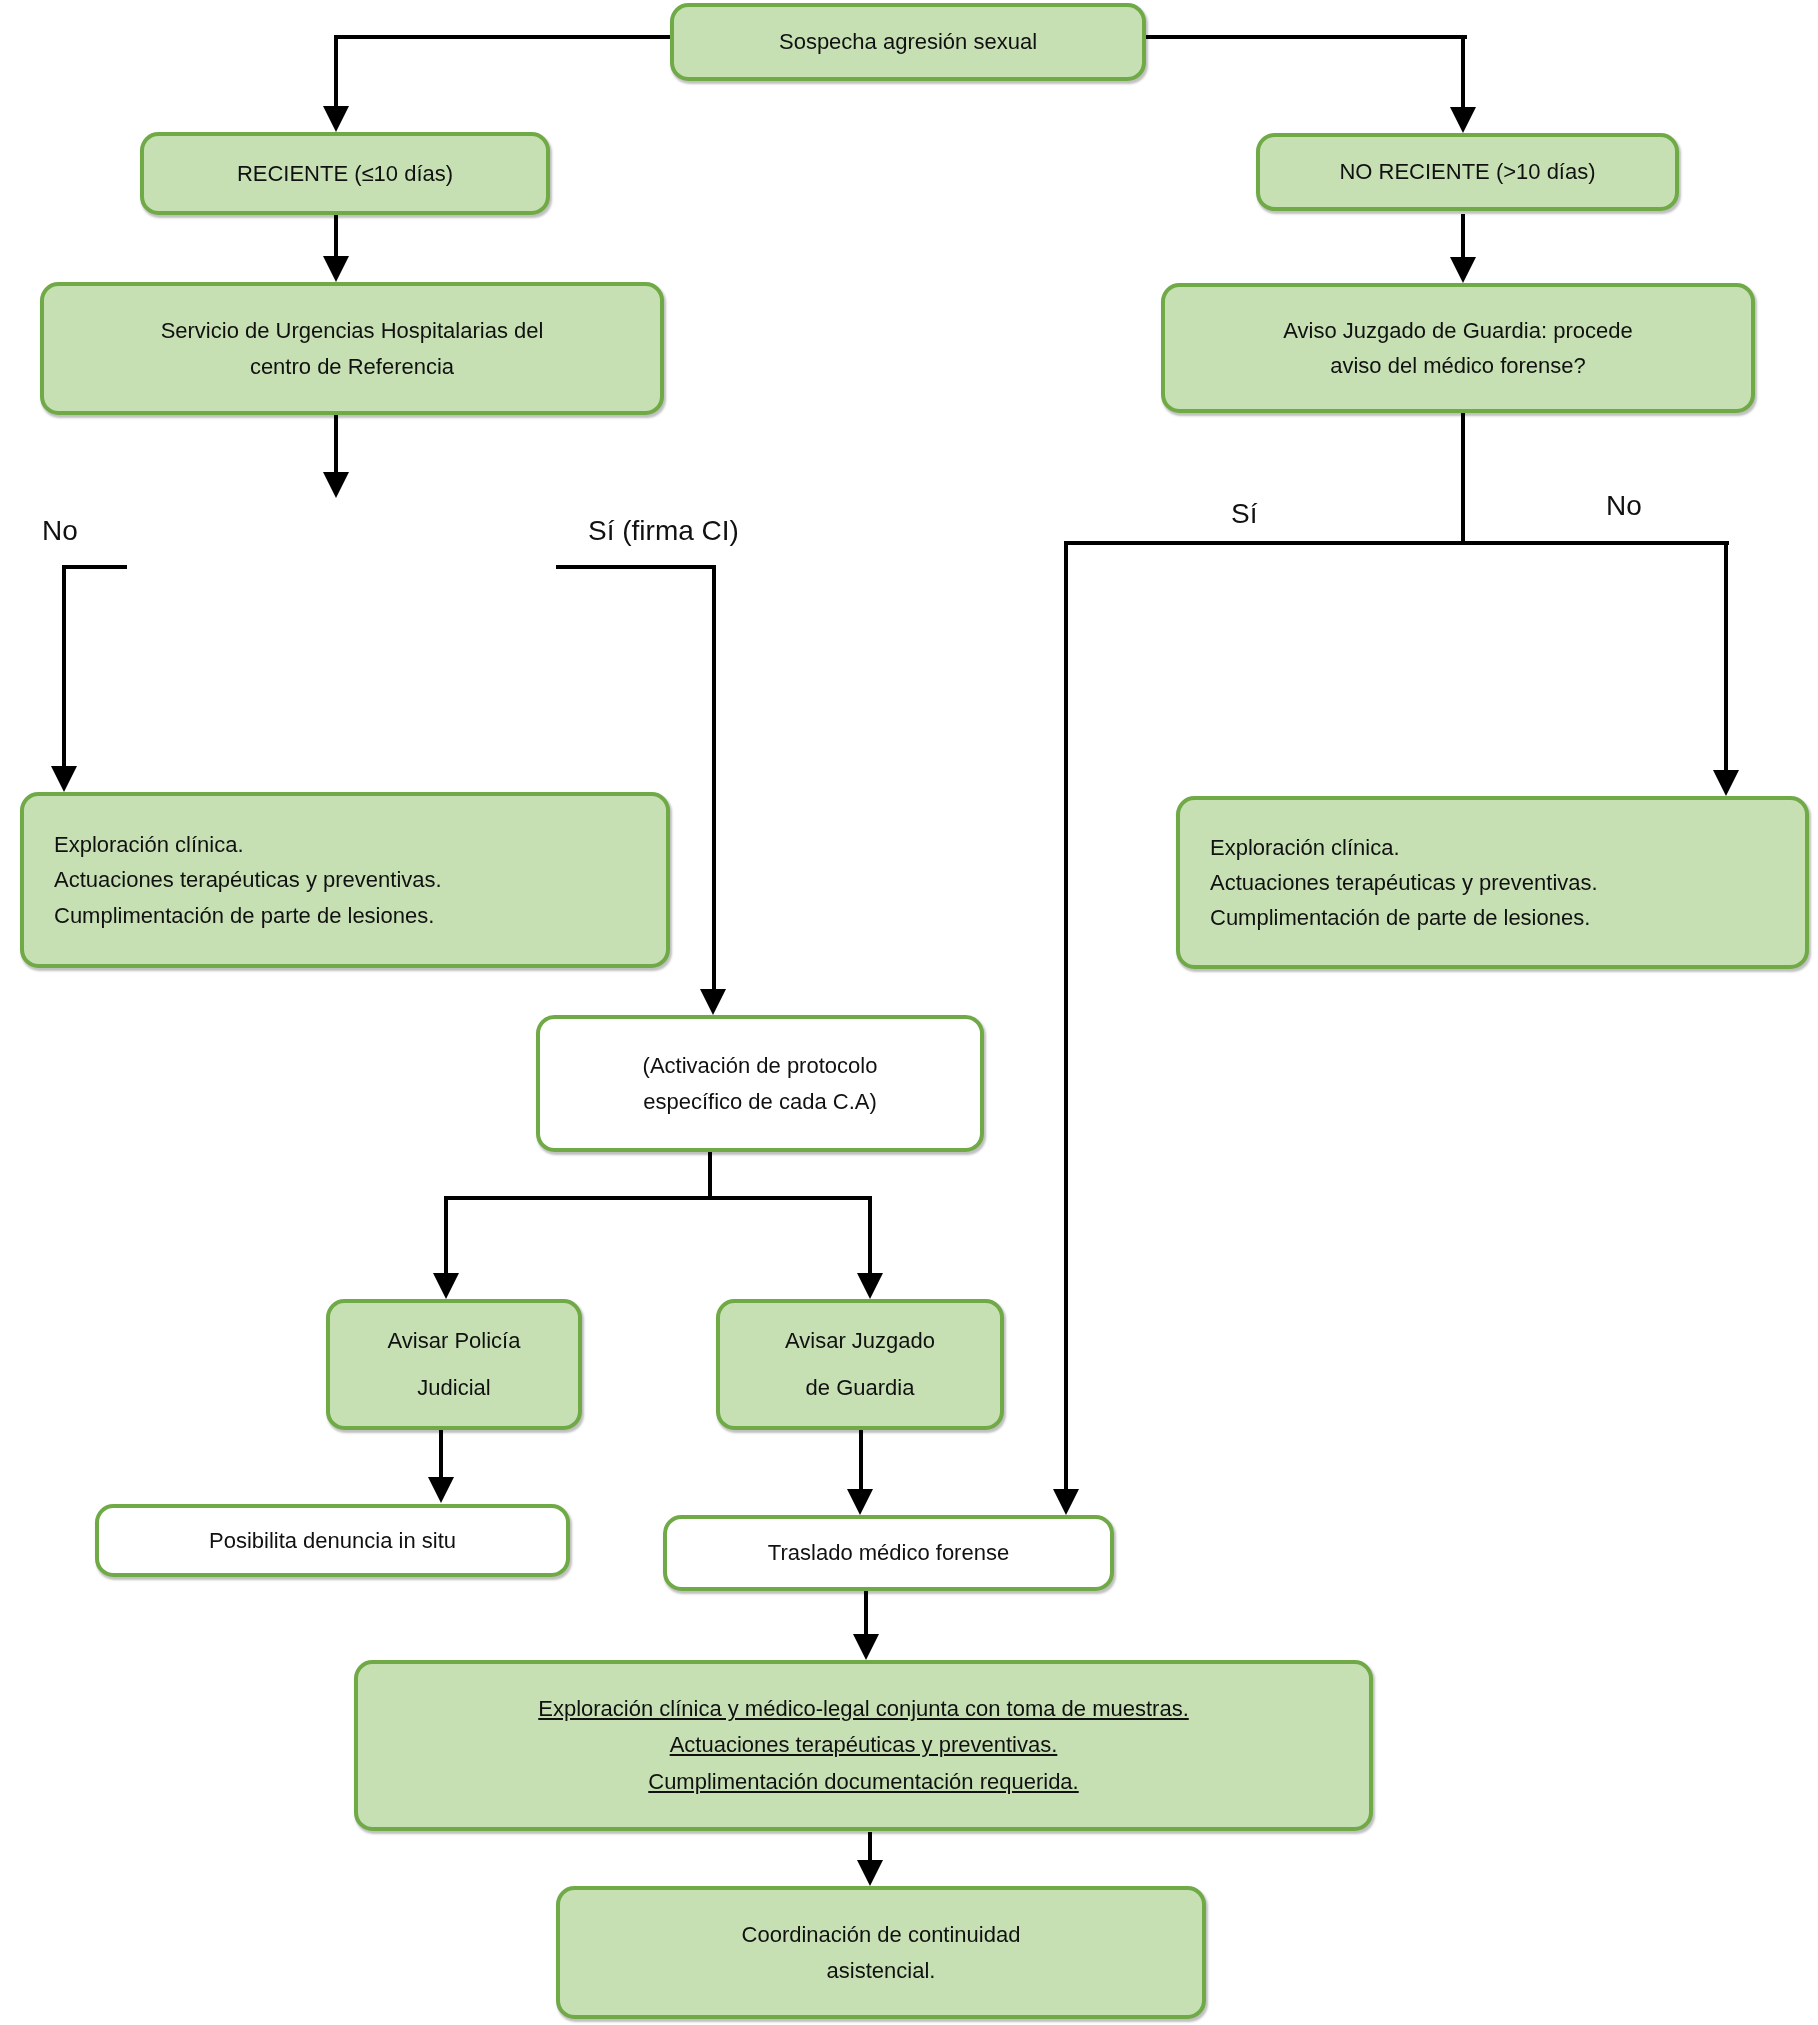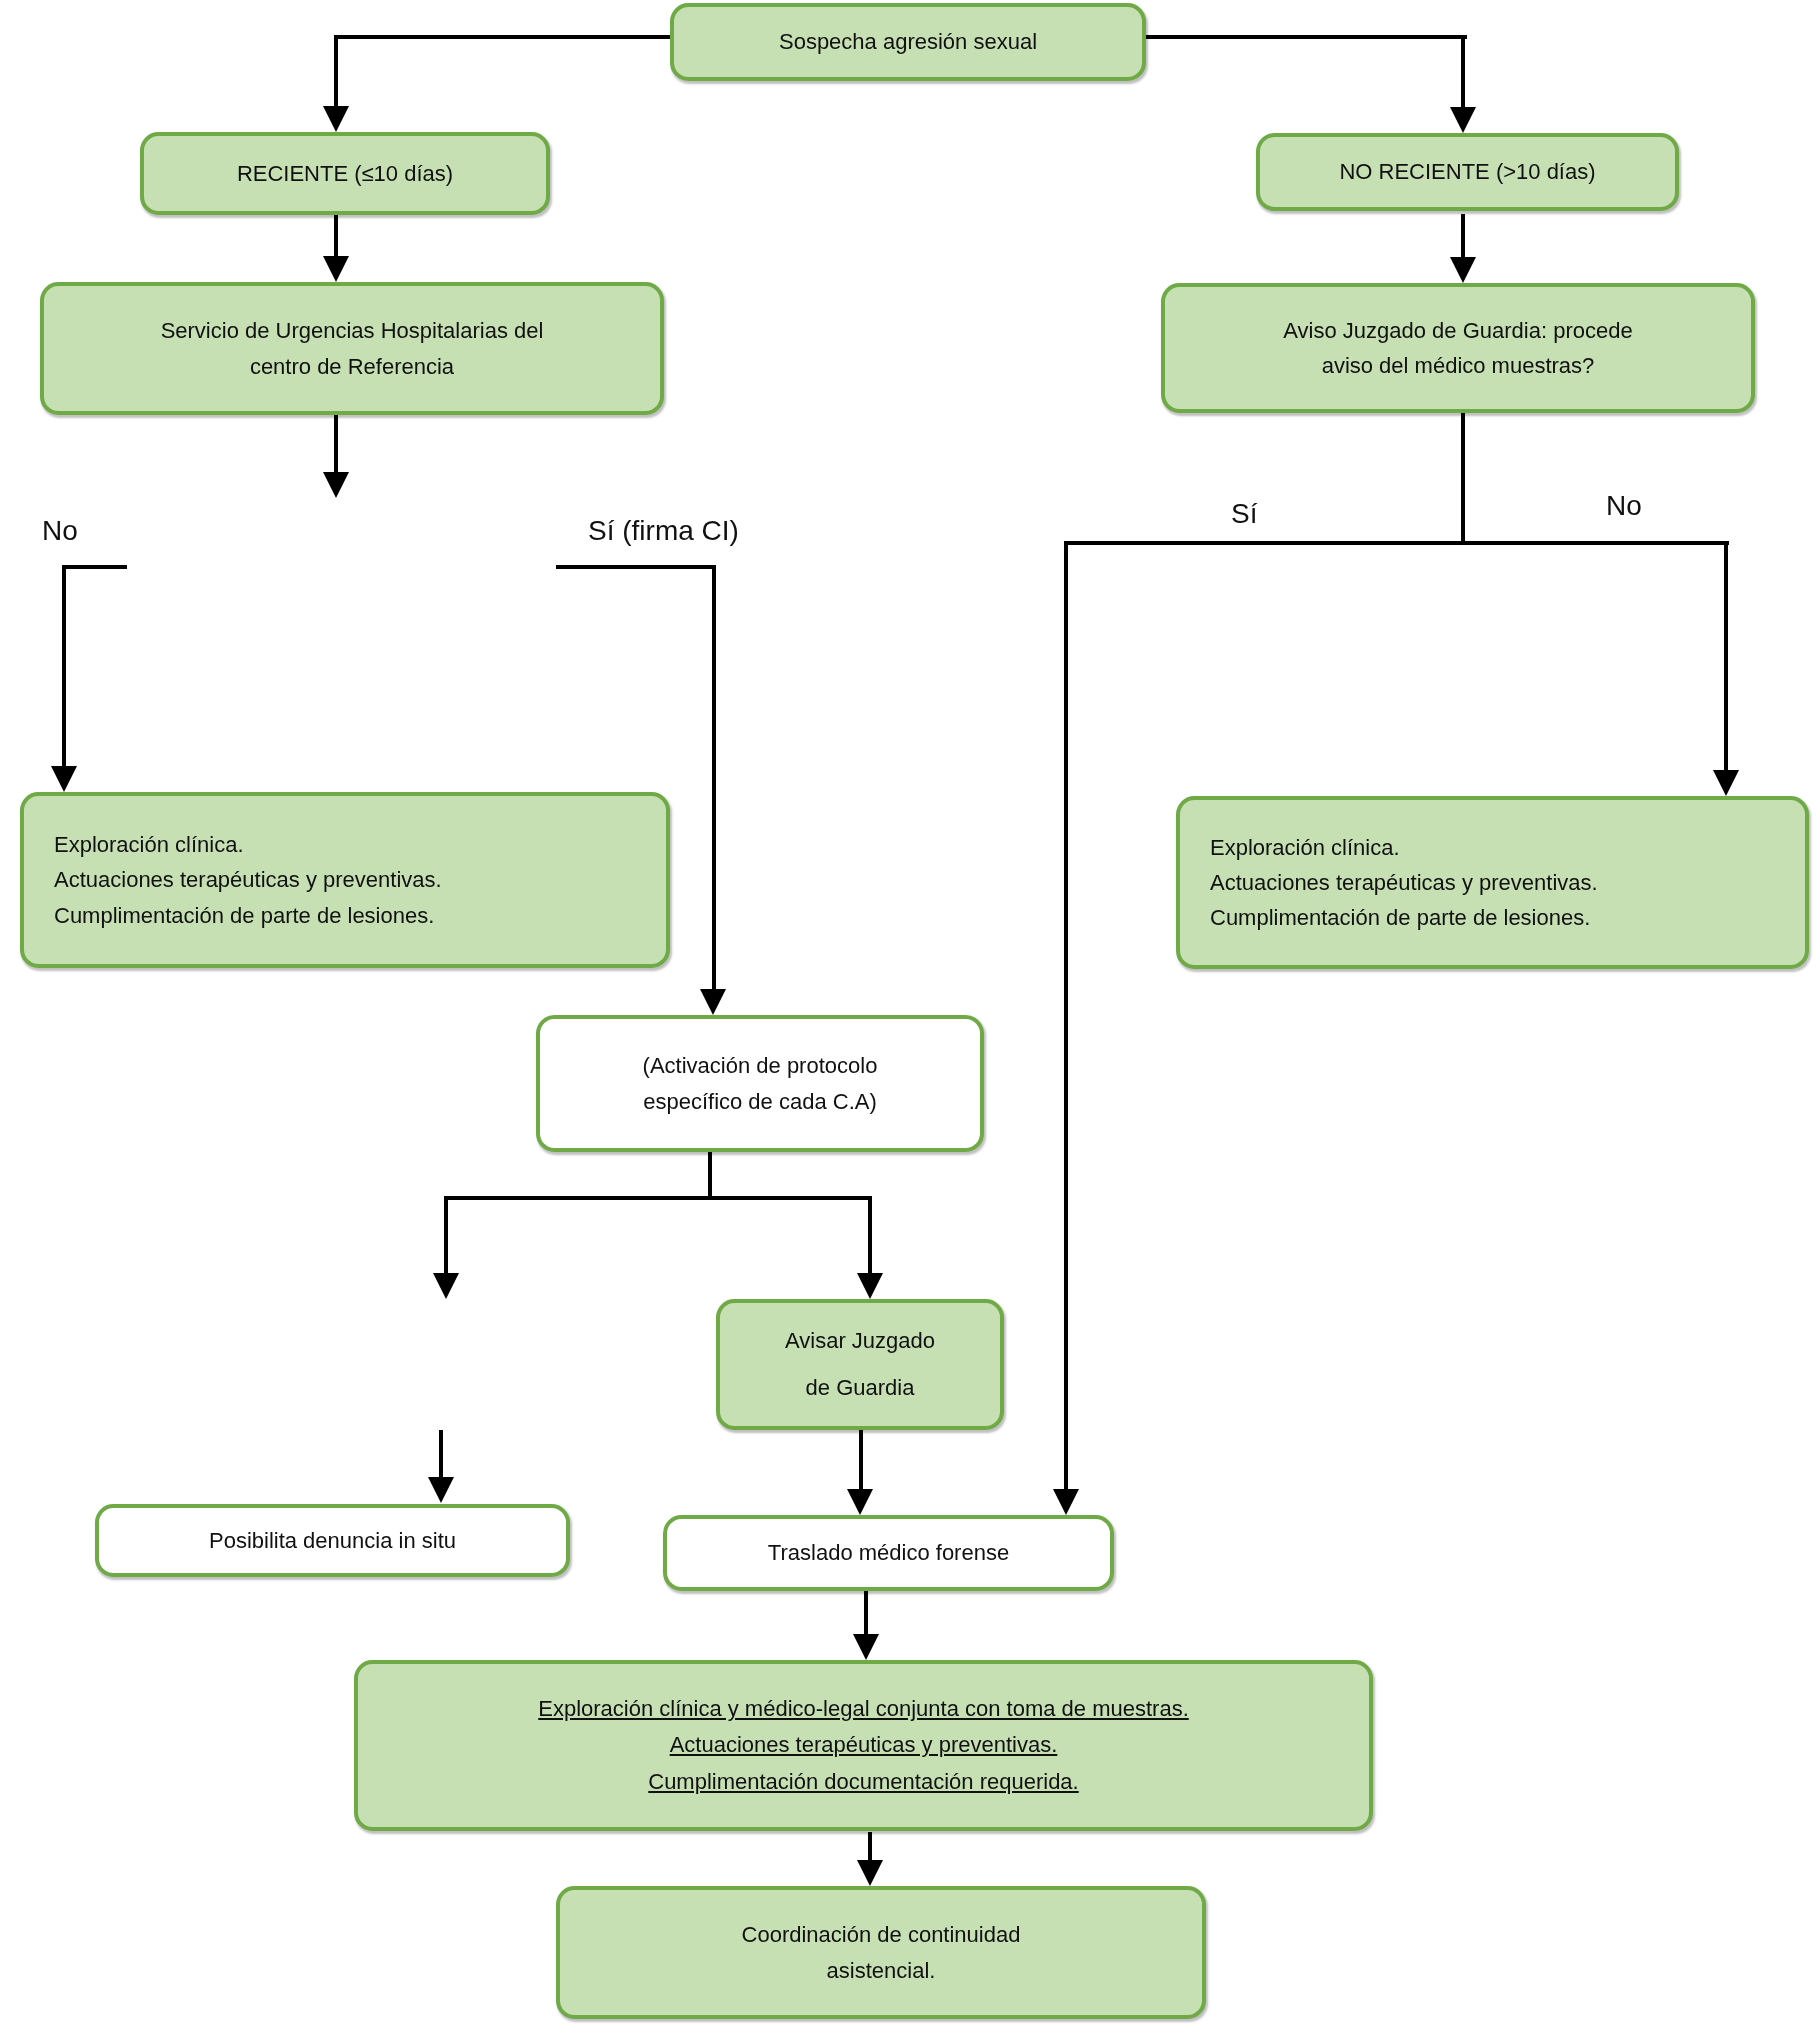--- a/index.html
+++ b/index.html
@@ -90,34 +90,36 @@
   <div class="node" style="left:670px;top:2.7px;width:476px;height:78px;">Sospecha agresión sexual</div>
 
   <div class="node" style="left:140px;top:132px;width:410px;height:83px;">RECIENTE (≤10 días)</div>
 
   <div class="node" style="left:1256px;top:133px;width:423px;height:78px;">NO RECIENTE (&gt;10 días)</div>
 
   <div class="node" style="left:40px;top:282px;width:624px;height:133px;">Servicio de Urgencias Hospitalarias del
 centro de Referencia</div>
 
   <div class="node" style="left:1161px;top:283px;width:594px;height:130px;">Aviso Juzgado de Guardia: procede
-aviso del médico muestras?</div>
+aviso del médico forense?</div>
 
 
   <div class="node left" style="left:20px;top:792px;width:650px;height:176px;">Exploración clínica.
 Actuaciones terapéuticas y preventivas.
 Cumplimentación de parte de lesiones.</div>
 
   <div class="node left" style="left:1176px;top:796px;width:633px;height:173px;">Exploración clínica.
 Actuaciones terapéuticas y preventivas.
 Cumplimentación de parte de lesiones.</div>
 
   <div class="node white" style="left:496px;top:1015px;width:448px;height:137px;margin-left:40px;">(Activación de protocolo
 específico de cada C.A)</div>
 
+  <div class="node" style="left:326px;top:1299px;width:256px;height:131px;line-height:2.1;">Avisar Policía
+Judicial</div>
 
   <div class="node" style="left:716px;top:1299px;width:288px;height:131px;line-height:2.1;">Avisar Juzgado
 de Guardia</div>
 
   <div class="node white" style="left:95px;top:1504px;width:475px;height:73px;">Posibilita denuncia in situ</div>
 
   <div class="node white" style="left:663px;top:1515px;width:451px;height:76px;">Traslado médico forense</div>
 
   <div class="node" style="left:354px;top:1660px;width:1019px;height:171px;line-height:1.65;text-decoration:underline;">Exploración clínica y médico-legal conjunta con toma de muestras.
 Actuaciones terapéuticas y preventivas.

